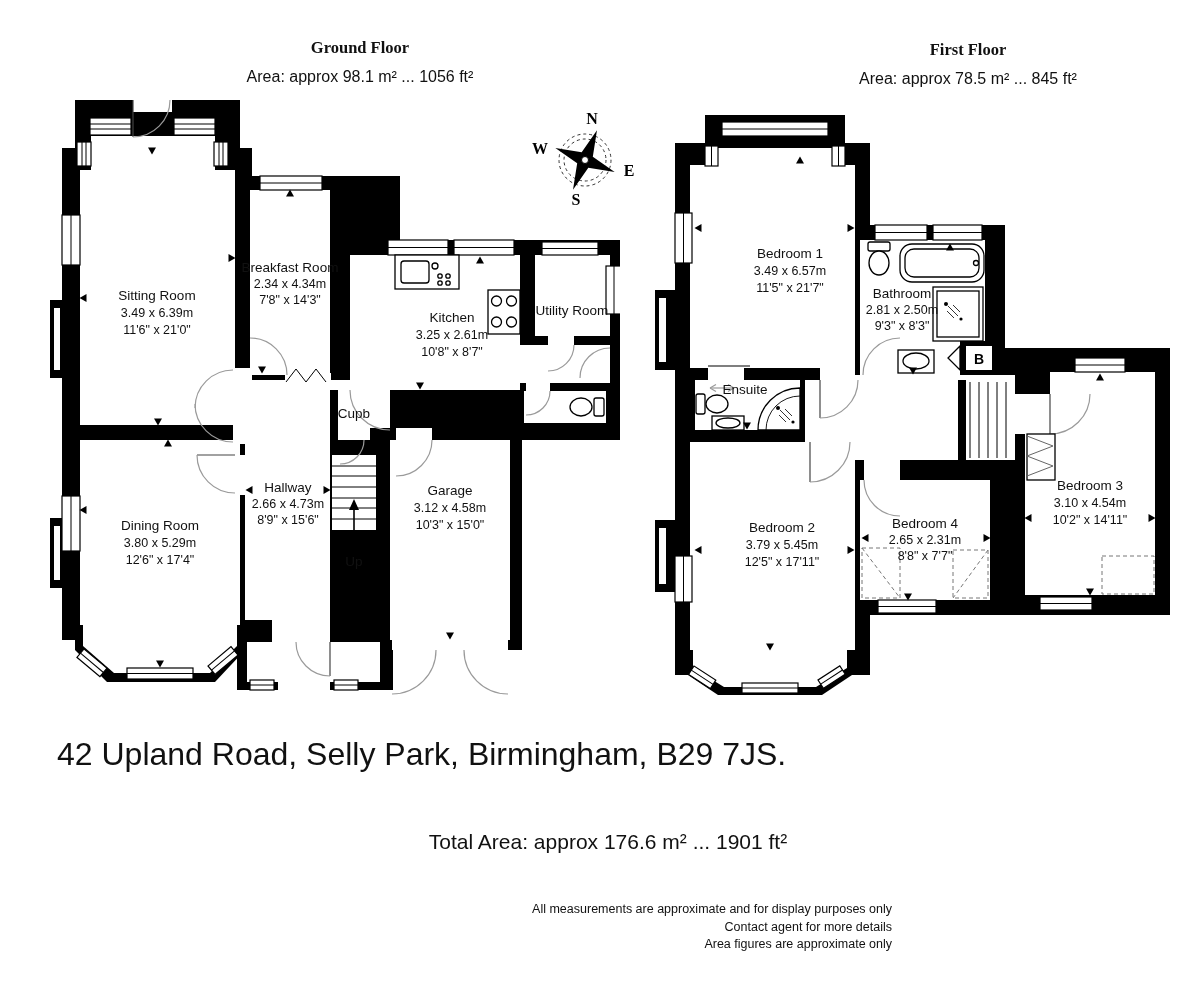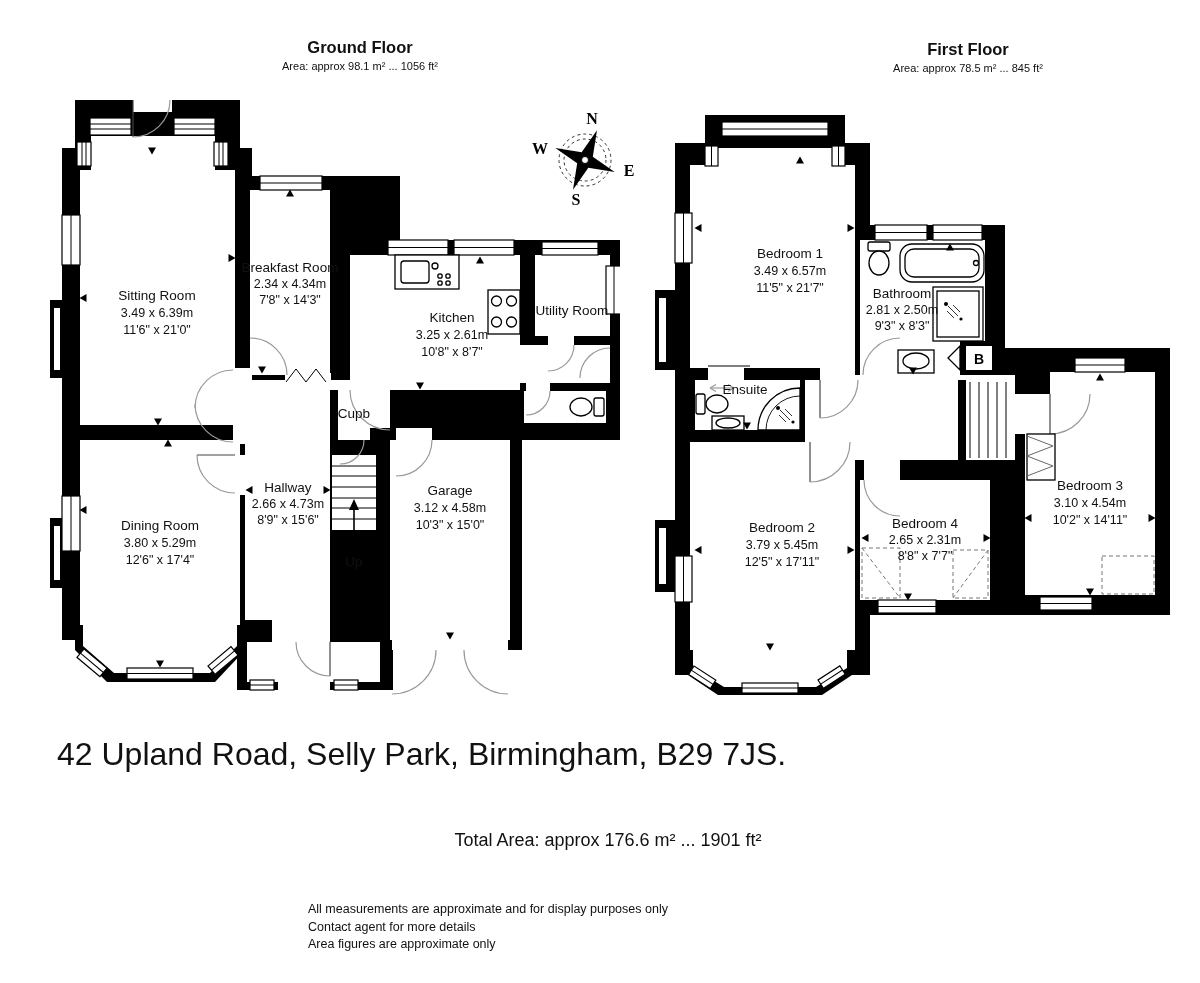--- a/index.html
+++ b/index.html
@@ -1,24 +1,24 @@
 <!DOCTYPE html>
 <html><head>
 <meta charset="utf-8">
 <style>
   html,body{margin:0;padding:0;background:#fff;}
   body{width:1200px;height:983px;position:relative;font-family:"Liberation Sans",sans-serif;color:#111;overflow:hidden;}
   .hdr{position:absolute;text-align:center;width:500px;}
-  .hdr-title{font-size:16.5px;font-weight:bold;}
-  .hdr-sub{font-size:11px;margin-top:3px;}
+  .hdr-title{font-size:16.5px;font-weight:bold;font-family:Liberation Serif, serif;}
+  .hdr-sub{font-size:16px;margin-top:10px;}
   #ground-header{left:110px;top:38px;}
   #first-header{left:718px;top:40px;}
   #address{position:absolute;left:57px;top:736px;font-size:32px;}
-  #total-area{position:absolute;left:308px;top:830px;width:600px;text-align:center;font-size:18px;}
-  #disclaimer{position:absolute;left:308px;top:901px;width:600px;text-align:left;font-size:12.5px;line-height:17.5px;}
+  #total-area{position:absolute;left:308px;top:830px;width:600px;text-align:center;font-size:21px;}
+  #disclaimer{position:absolute;left:292px;top:901px;width:600px;text-align:right;font-size:12.5px;line-height:17.5px;}
   svg{position:absolute;}
   #ground-svg{left:50px;top:98px;}
   #first-svg{left:650px;top:98px;}
   #compass-svg{left:528px;top:106px;}
   .blk{fill:#000;}
   .wh{fill:#fff;}
   .w{fill:#fff;stroke:#000;stroke-width:1.2;}
   .ln{stroke:#000;stroke-width:1;}
   .arc{fill:none;stroke:#9a9a9a;stroke-width:1.2;}
   .leaf{stroke:#444;stroke-width:1.2;}

